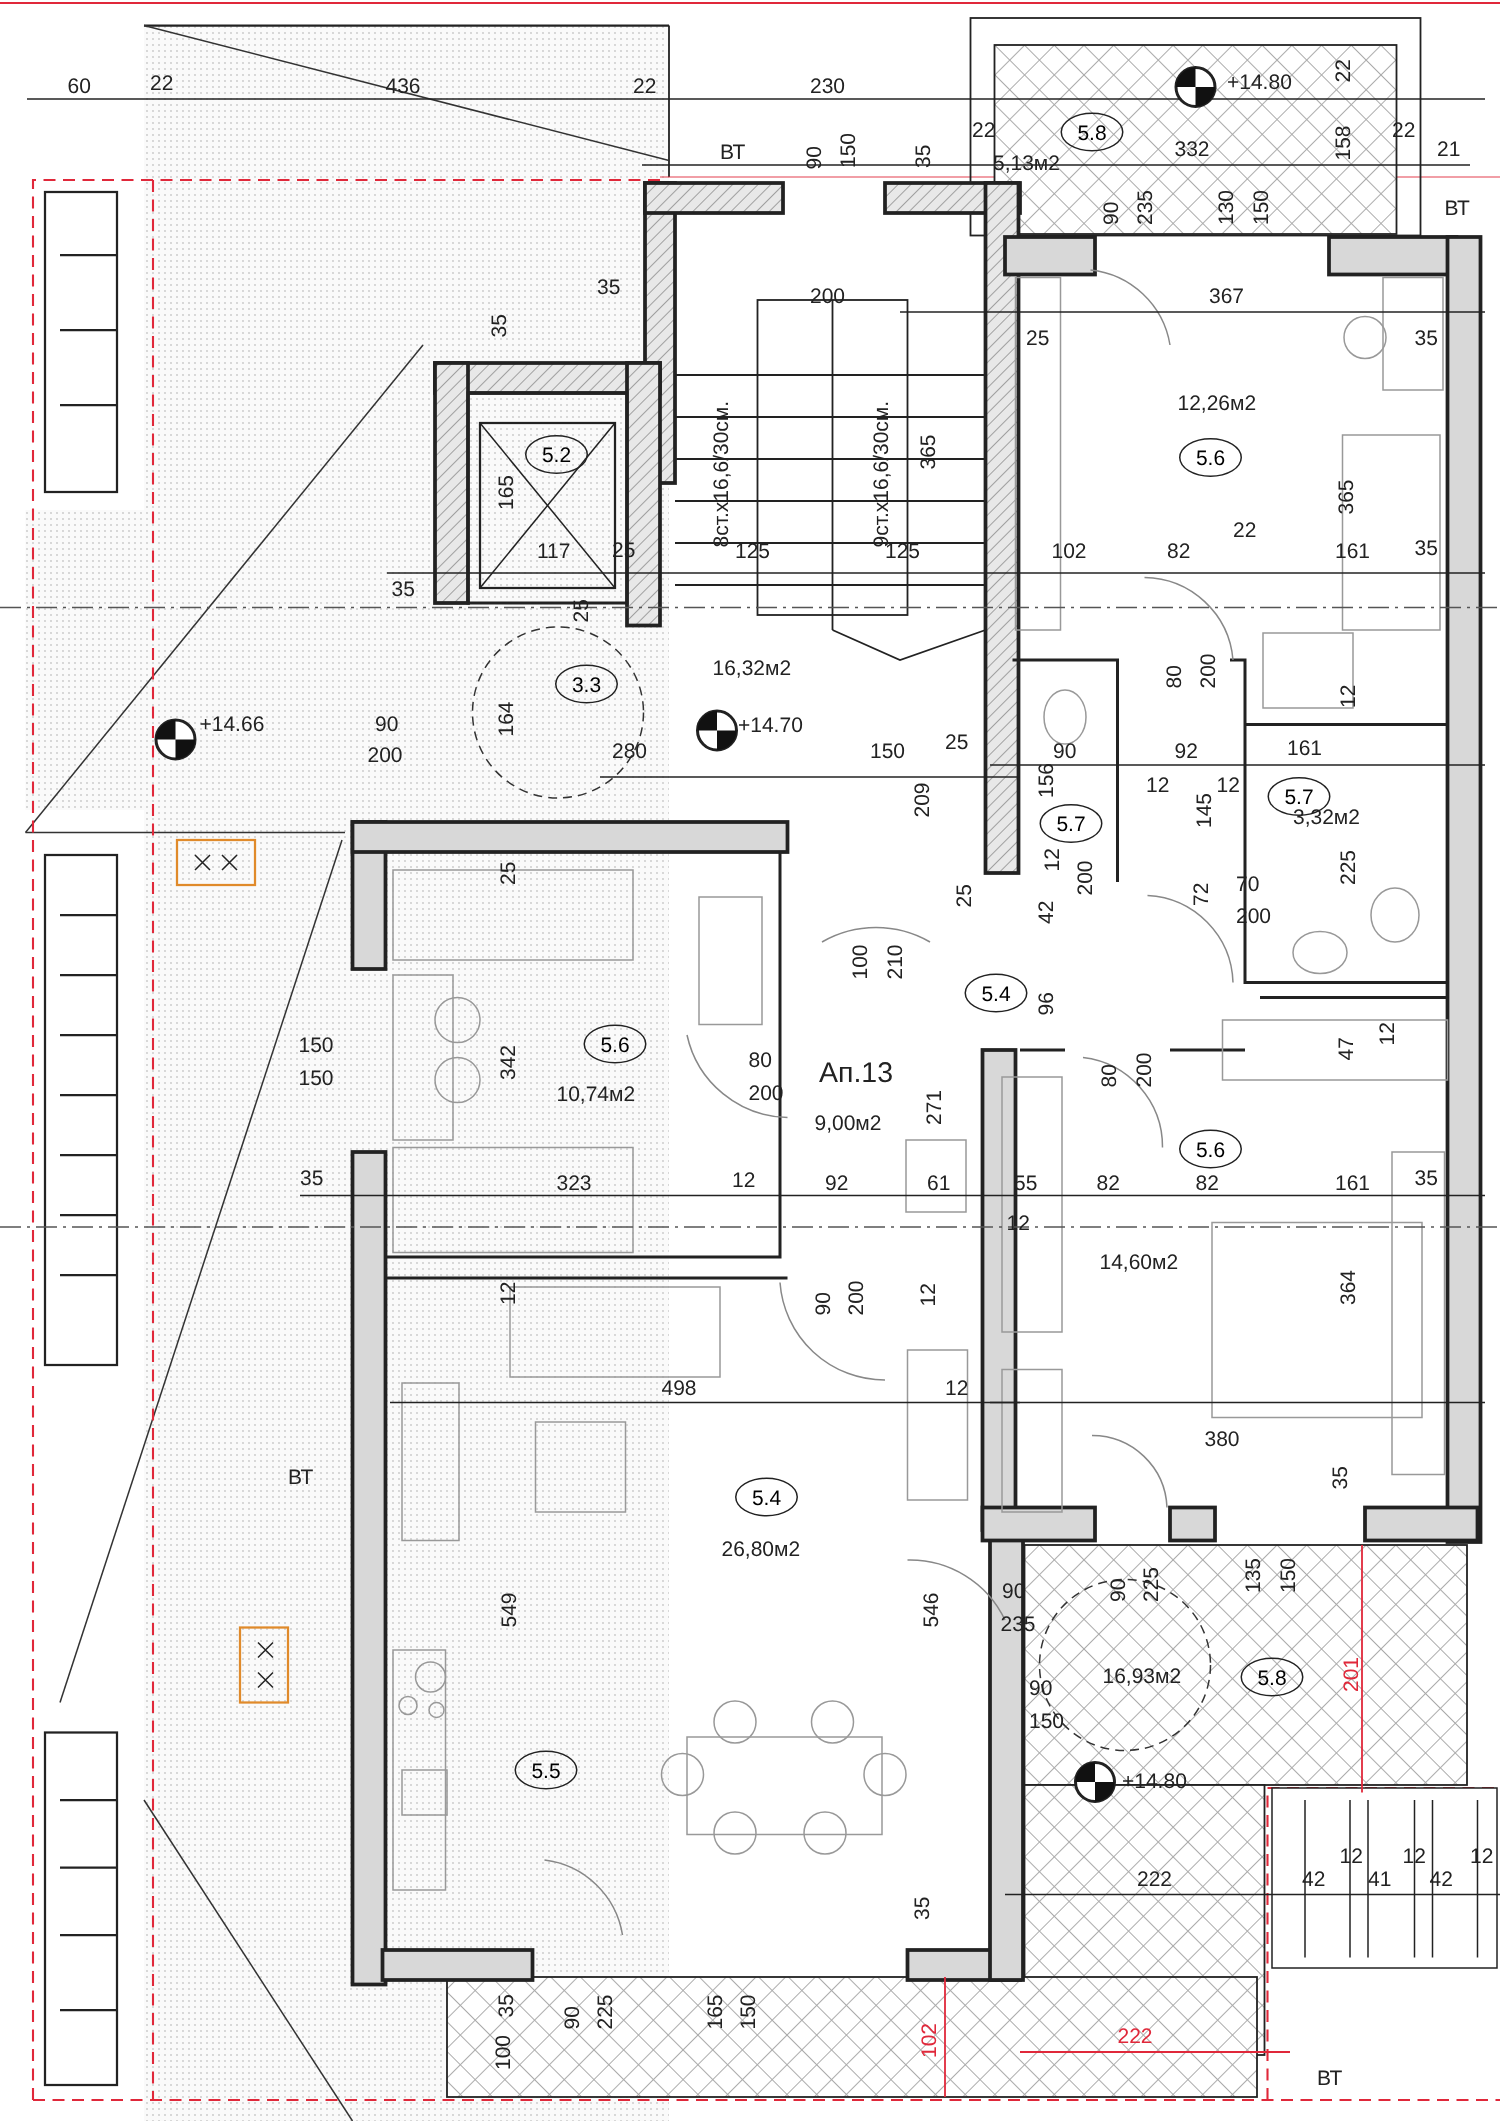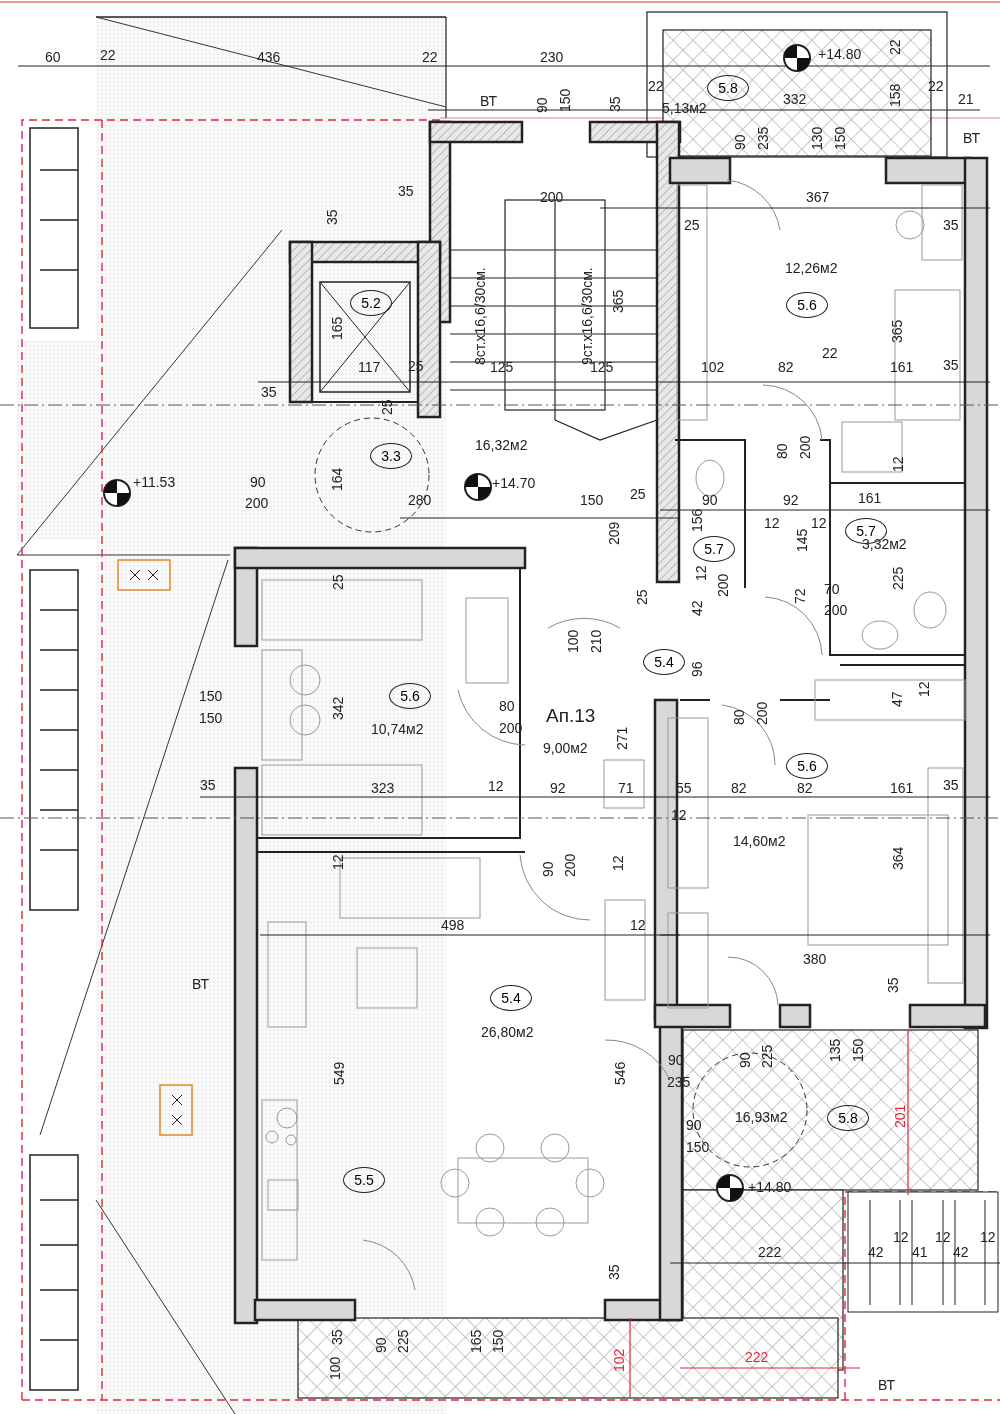--- a/index.html
+++ b/index.html
@@ -249,21 +249,21 @@
   </svg>
 <svg class="elev" style="left:782px;top:43px" viewBox="0 0 30 30">
     <circle cx="15" cy="15" r="13" fill="#fff" stroke="#222" stroke-width="2"></circle>
     <path d="M15 2 A13 13 0 0 0 2 15 L15 15Z M15 15 L28 15 A13 13 0 0 1 15 28Z" fill="#111"></path>
   </svg>
 <svg class="elev" style="left:715px;top:1173px" viewBox="0 0 30 30">
     <circle cx="15" cy="15" r="13" fill="#fff" stroke="#222" stroke-width="2"></circle>
     <path d="M15 2 A13 13 0 0 0 2 15 L15 15Z M15 15 L28 15 A13 13 0 0 1 15 28Z" fill="#111"></path>
   </svg>
 
-<div class="lbl" style="left:133px;top:475px">+11.53</div>
+<div class="lbl" style="left:133px;top:475px">+14.66</div>
 <div class="lbl" style="left:492px;top:476px">+14.70</div>
 <div class="lbl" style="left:818px;top:47px">+14.80</div>
 <div class="lbl" style="left:748px;top:1180px">+14.80</div>
 
 <div class="tag" style="left:350px;top:290px">5.2</div>
 <div class="tag" style="left:370px;top:443px">3.3</div>
 <div class="tag" style="left:786px;top:292px">5.6</div>
 <div class="tag" style="left:389px;top:683px">5.6</div>
 <div class="tag" style="left:643px;top:649px">5.4</div>
 <div class="tag" style="left:693px;top:536px">5.7</div>
@@ -370,21 +370,21 @@
 <div class="lbl" style="left:499px;top:721px">200</div>
 <div class="lbl" style="left:199px;top:689px">150</div>
 <div class="lbl" style="left:199px;top:711px">150</div>
 <div class="lbl" style="left:200px;top:778px">35</div>
 
 <div class="lbl v" style="left:566px;top:653px">100</div>
 <div class="lbl v" style="left:589px;top:653px">210</div>
 <div class="lbl v" style="left:690px;top:677px">96</div>
 <div class="lbl v" style="left:615px;top:750px">271</div>
 <div class="lbl" style="left:550px;top:781px">92</div>
-<div class="lbl" style="left:618px;top:781px">71</div>
+<div class="lbl" style="left:618px;top:781px">61</div>
 <div class="lbl v" style="left:635px;top:605px">25</div>
 
 <div class="lbl v" style="left:732px;top:725px">80</div>
 <div class="lbl v" style="left:755px;top:725px">200</div>
 <div class="lbl v" style="left:890px;top:707px">47</div>
 <div class="lbl v" style="left:917px;top:697px">12</div>
 <div class="lbl" style="left:676px;top:781px">55</div>
 <div class="lbl" style="left:731px;top:781px">82</div>
 <div class="lbl" style="left:797px;top:781px">82</div>
 <div class="lbl" style="left:890px;top:781px">161</div>

